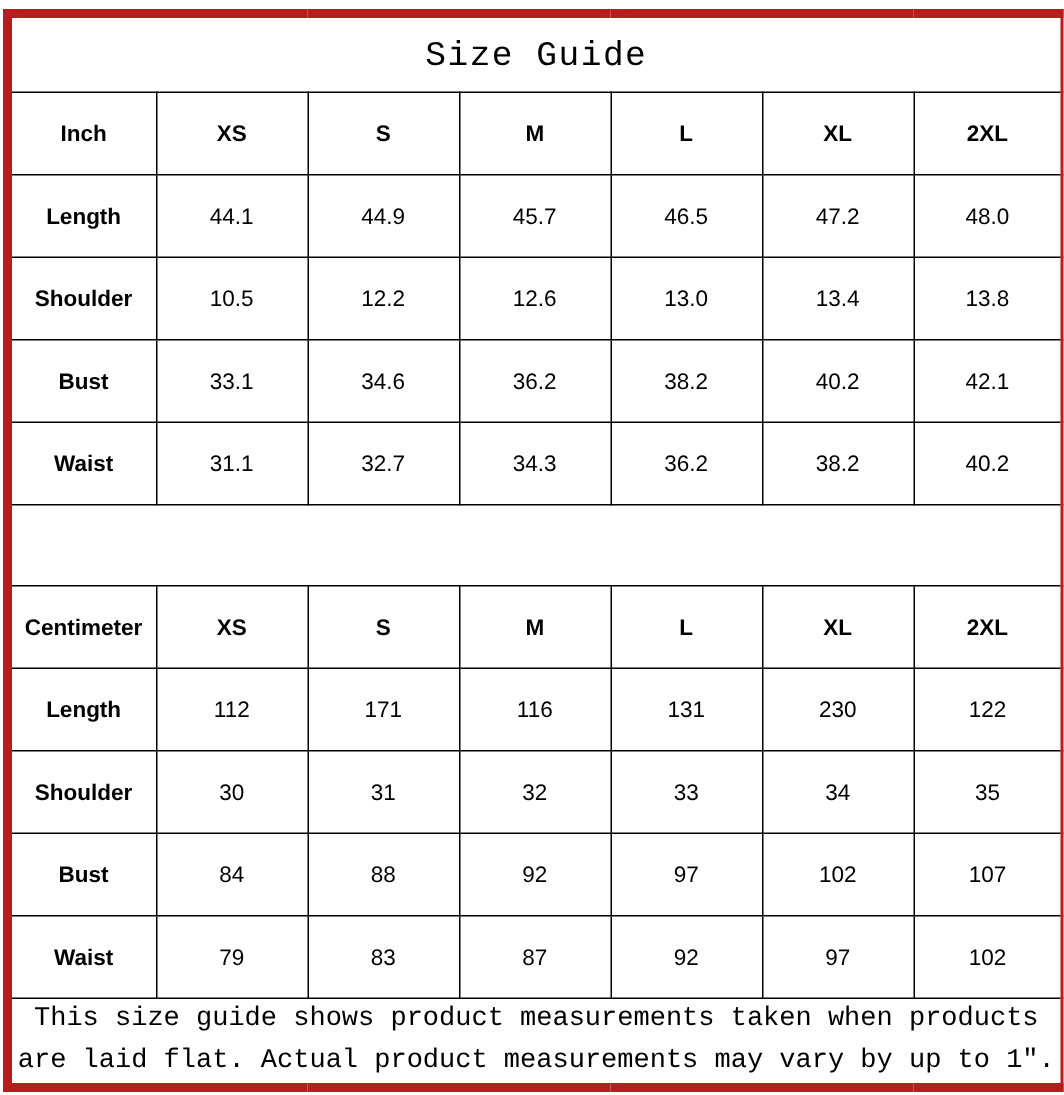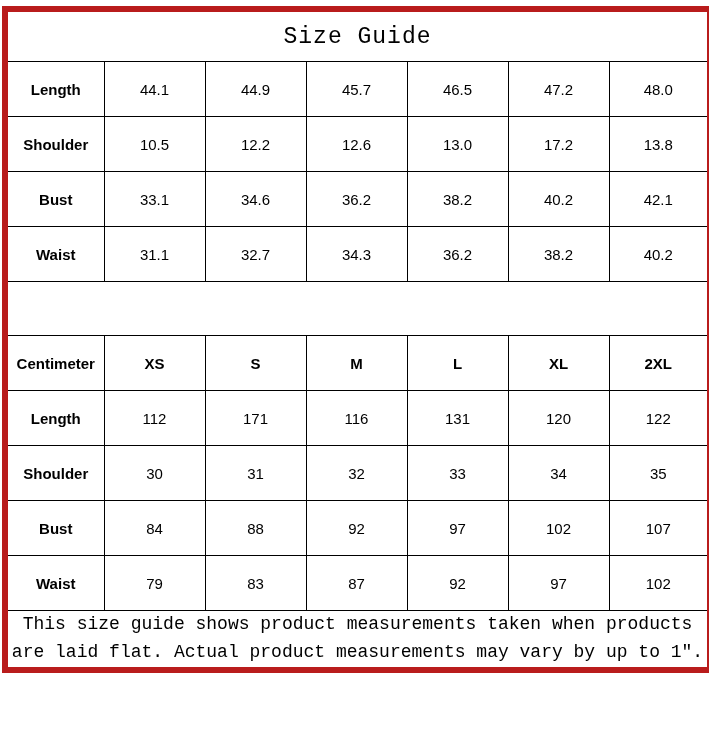--- a/index.html
+++ b/index.html
@@ -66,37 +66,46 @@
     <col class="size-col">
       <col class="size-col">
       <col class="size-col">
   </colgroup>
 
   <tbody>
       <tr class="title-row">
     <td colspan="7">Size Guide</td>
   </tr>
 
+  <tr class="header-row">
+    <td>Inch</td>
+    <td>XS</td>
+    <td>S</td>
+    <td>M</td>
+    <td>L</td>
+    <td>XL</td>
+    <td>2XL</td>
+  </tr>
 
   <tr class="data-row">
     <td class="row-label">Length</td>
     <td>44.1</td>
     <td>44.9</td>
     <td>45.7</td>
     <td>46.5</td>
     <td>47.2</td>
     <td>48.0</td>
   </tr>
   <tr class="data-row">
     <td class="row-label">Shoulder</td>
     <td>10.5</td>
     <td>12.2</td>
     <td>12.6</td>
     <td>13.0</td>
-    <td>17.2</td>
+    <td>13.4</td>
     <td>13.8</td>
   </tr>
   <tr class="data-row">
     <td class="row-label">Bust</td>
     <td>33.1</td>
     <td>34.6</td>
     <td>36.2</td>
     <td>38.2</td>
     <td>40.2</td>
     <td>42.1</td>
@@ -124,21 +133,21 @@
     <td>XL</td>
     <td>2XL</td>
   </tr>
 
   <tr class="data-row">
     <td class="row-label">Length</td>
     <td>112</td>
     <td>171</td>
     <td>116</td>
     <td>131</td>
-    <td>120</td>
+    <td>230</td>
     <td>122</td>
   </tr>
   <tr class="data-row">
     <td class="row-label">Shoulder</td>
     <td>30</td>
     <td>31</td>
     <td>32</td>
     <td>33</td>
     <td>34</td>
     <td>35</td>

